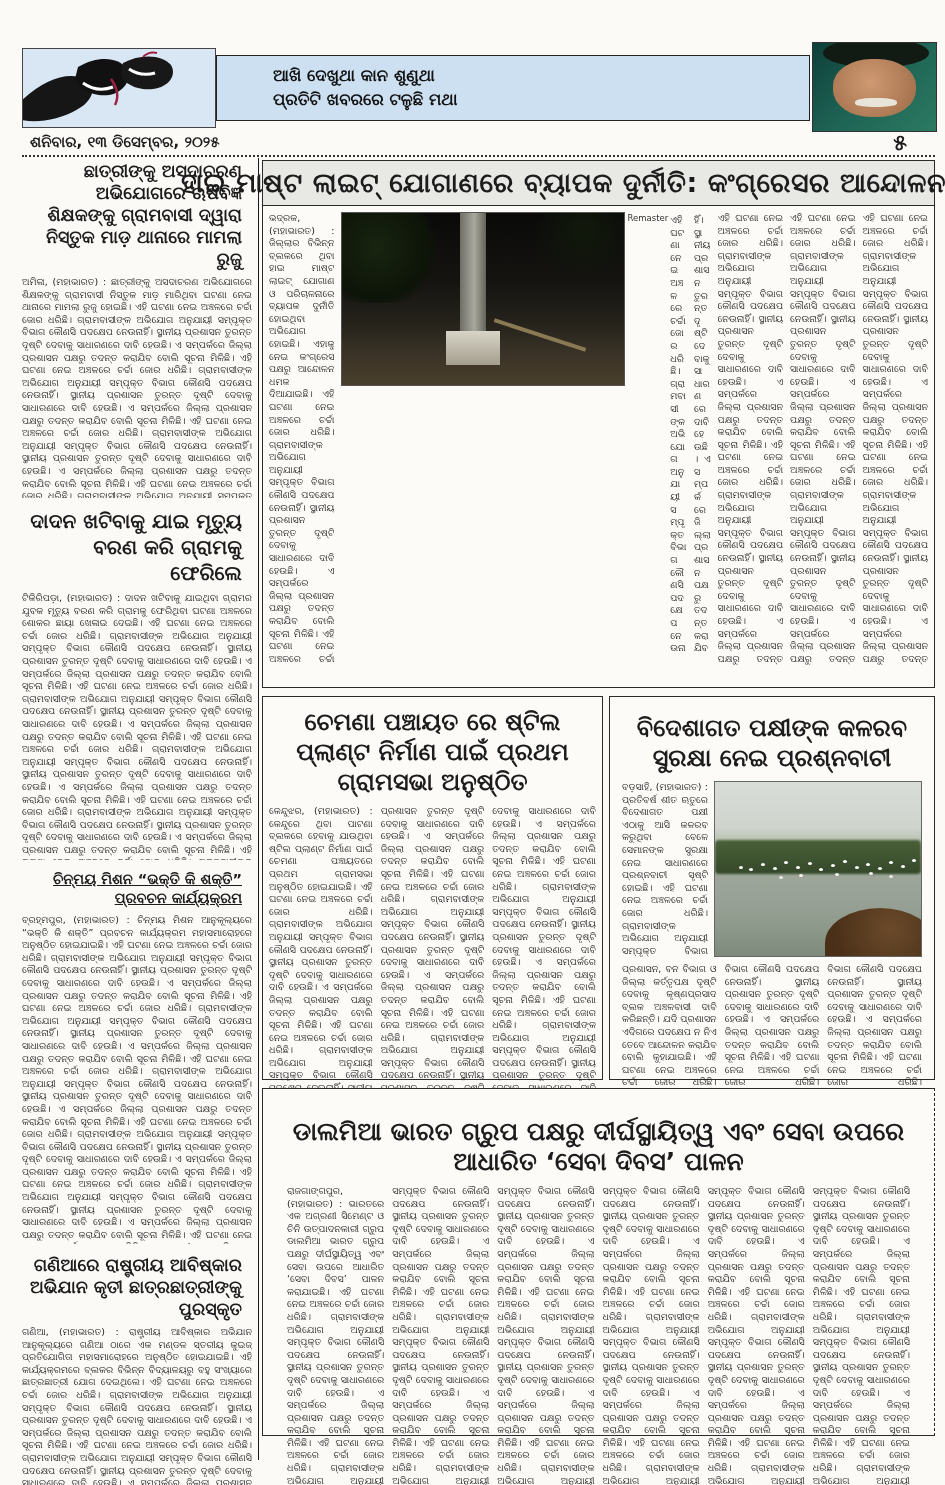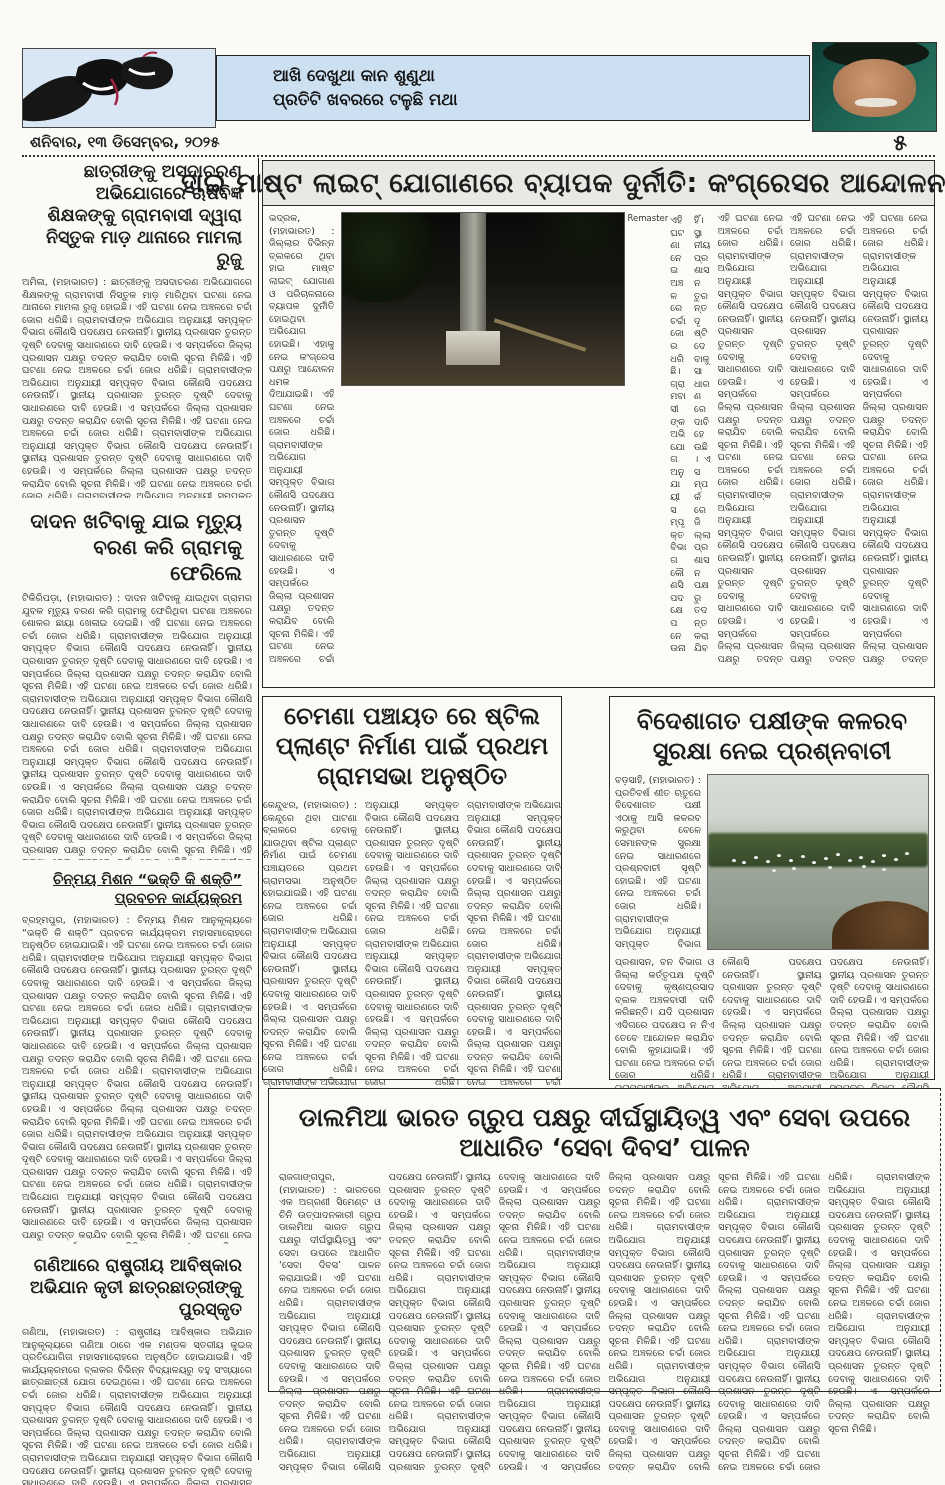--- a/index.html
+++ b/index.html
@@ -42,39 +42,39 @@
   .centerblock{flex:0 0 282px;display:flex;flex-direction:row;}
   .mainphoto{width:282px;height:172px;border:1px solid #555;position:relative;overflow:hidden;
      background:linear-gradient(180deg,#0a0a09 0%,#141310 38%,#23211a 62%,#3a3227 82%,#4a3f2c 100%);}
   .pole{position:absolute;left:118px;top:0;width:26px;height:130px;background:linear-gradient(90deg,#6f6f66,#a8a89d 55%,#63635a);}
   .pole-base{position:absolute;left:104px;top:118px;width:54px;height:34px;background:linear-gradient(180deg,#d8d5c8,#a49e8d);}
   .foliage{position:absolute;left:-30px;top:-20px;width:130px;height:110px;background:radial-gradient(circle,#182410 0%,#0d1408 60%,transparent 72%);}
   .foliage2{position:absolute;right:-20px;top:-28px;width:120px;height:90px;background:radial-gradient(circle,#11190b 0%,transparent 70%);}
   .stick{position:absolute;left:150px;top:120px;width:96px;height:4px;background:#8a7a54;transform:rotate(18deg);}
   .caption{font-size:8.5px;color:#333;padding:1px 2px;}
   .undercols{column-count:2;column-gap:7px;flex:1;overflow:hidden;margin-top:2px;}
-  .steelbox{left:262px;top:696px;width:300px;height:384px;}
+  .steelbox{left:262px;top:696px;width:341px;height:384px;padding:6px;}
   .boxhead{font-size:24px;font-weight:bold;text-align:center;line-height:30px;margin:4px 0 8px 0;}
   .steel-cols{column-count:3;column-gap:8px;height:300px;overflow:hidden;}
-  .birdbox{left:609px;top:696px;width:326px;height:384px;padding:5px;}
+  .birdbox{left:609px;top:696px;width:326px;height:384px;padding:12px;}
   .bird-row{display:flex;gap:6px;height:176px;}
   .bird-leftcol{flex:0 0 86px;overflow:hidden;}
   .birdphoto{flex:1;border:1px solid #666;position:relative;overflow:hidden;
      background:linear-gradient(180deg,#d9ddd8 0%,#cfd4cd 26%,#b9c2b2 34%,#9fa89b 48%,#97a094 70%,#8e9a8c 82%,#7d8a7c 100%);}
   .treeband{position:absolute;left:0;top:58px;width:100%;height:34px;
      background:linear-gradient(180deg,#4a6038,#35492a);border-radius:4px;filter:blur(1px);}
   .birdflock{position:absolute;left:24px;top:84px;width:4px;height:3px;background:#fff;border-radius:50%;
      box-shadow:10px 2px 0 #fff,22px -3px 0 #fff,34px 1px 0 #fff,45px -5px 0 #fff,57px 0 0 #fff,
      69px -4px 0 #fff,80px 2px 0 #fff,92px -2px 0 #fff,104px -6px 0 #fff,116px 0 0 #fff,127px -3px 0 #fff,
      139px 1px 0 #fff,150px -5px 0 #fff,162px -1px 0 #fff,173px -7px 0 #fff,60px 8px 0 #f2f2ee,
      96px 7px 0 #f2f2ee,130px 6px 0 #f2f2ee,40px 10px 0 #e8e8e2,150px 9px 0 #e8e8e2;}
   .mound{position:absolute;right:-14px;bottom:-22px;width:110px;height:70px;border-radius:50% 50% 0 0;
      background:radial-gradient(circle at 60% 30%,#6b4a2a,#4a3018 70%);}
   .bird-undercols{column-count:3;column-gap:8px;height:160px;overflow:hidden;margin-top:6px;}
-  .dalmiabox{left:268px;top:1088px;width:673px;height:304px;padding:10px;border-right-style:dashed;}
+  .dalmiabox{left:262px;top:1088px;width:673px;height:348px;padding:24px;border-right-style:dashed;}
   .dalmia-cols{column-count:6;column-gap:8px;height:308px;overflow:hidden;margin-top:4px;}
   
   .mast-left svg{display:block;}
 </style>
 </head>
 <body>
 
 <div class="abs mast-left">
   <svg width="192" height="78" viewBox="0 0 192 78">
     <path d="M-5,55 C20,30 45,22 62,30 C75,36 70,52 55,60 C35,72 10,75 -5,70 Z" fill="#161616"></path>

